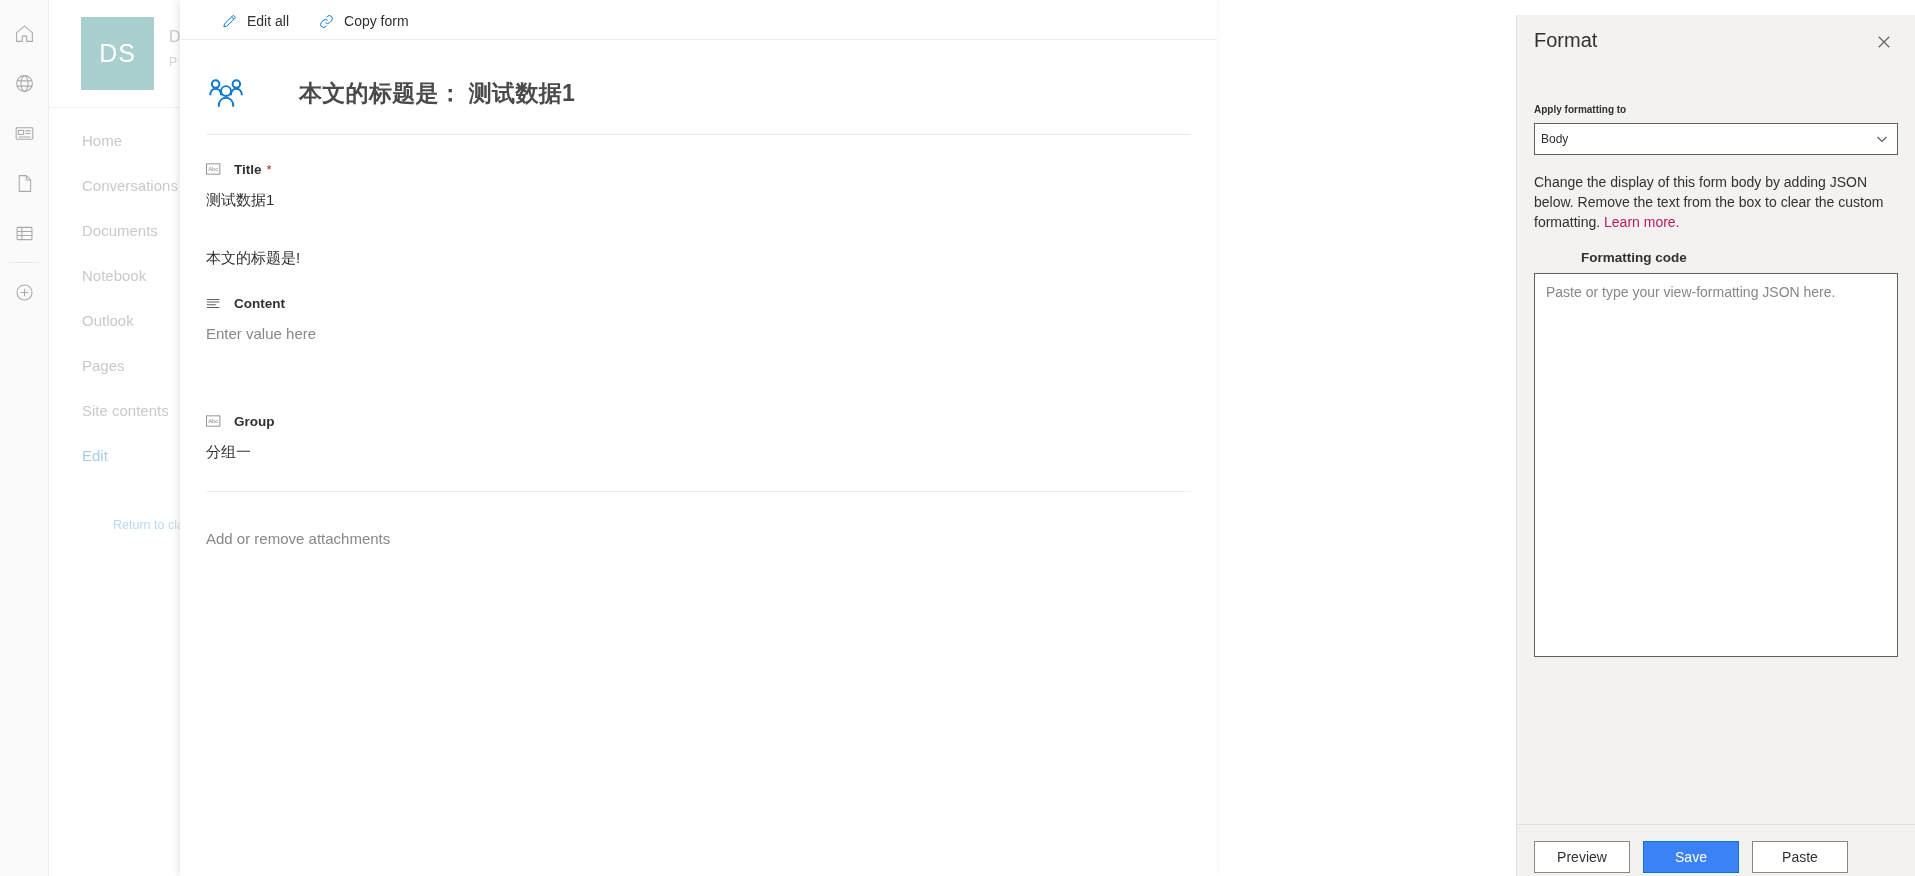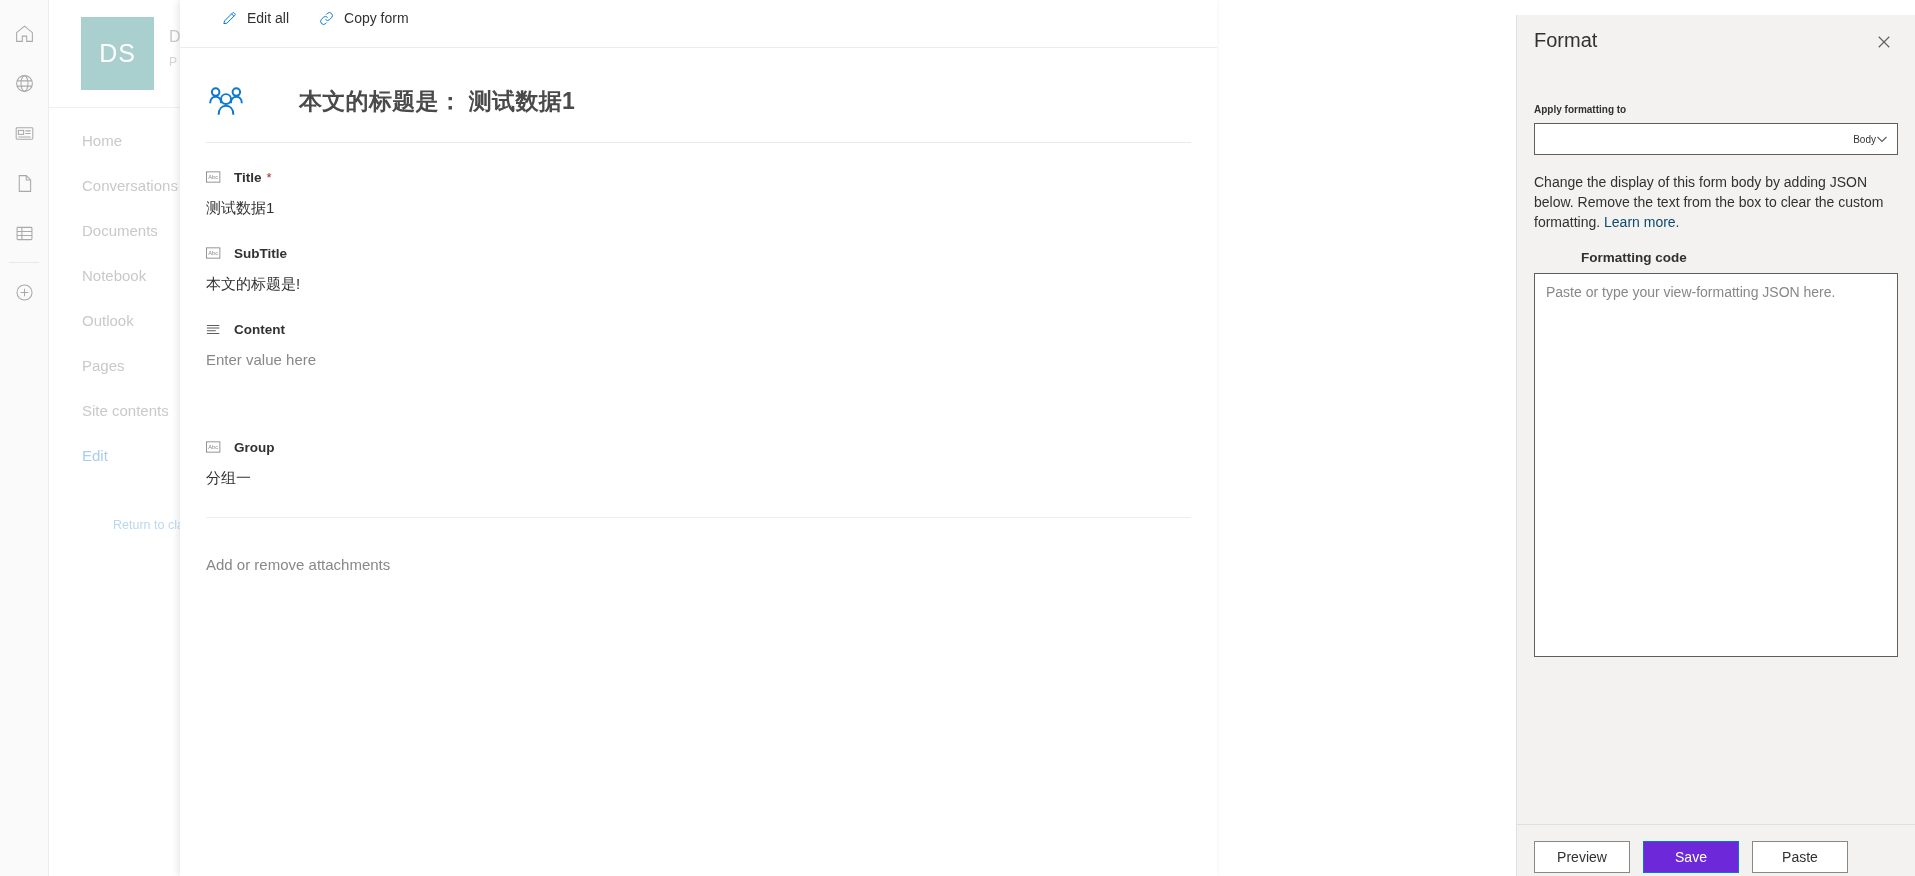--- a/index.html
+++ b/index.html
@@ -60,21 +60,21 @@
     background: linear-gradient(to right, rgba(255,255,255,0) 0%, rgba(255,255,255,0) 58%, rgba(255,255,255,0.55) 88%, rgba(255,255,255,0.85) 100%);
     pointer-events: none;
   }
 
   
   .form-panel {
     position: absolute; left: 180px; top: 0; width: 1037px; height: 876px;
     background: #ffffff; box-shadow: -2px 0 7px rgba(0,0,0,0.10);
   }
   .form-toolbar {
-    height: 48px; display: flex; align-items: flex-start; padding-left: 32px;
+    height: 40px; display: flex; align-items: flex-end; padding-left: 32px;
     border-bottom: 1px solid #ececec; background: #ffffff;
   }
   .tb-btn {
     display: flex; align-items: center; height: 36px; padding: 0 8px;
     font-size: 14px; color: #323130; cursor: pointer; margin-right: 12px;
   }
   .tb-btn .tb-ico { width: 18px; height: 18px; margin-right: 9px; color: #0078d4; display: flex; align-items: center; justify-content: center; }
   .tb-btn .tb-ico svg { width: 17px; height: 17px; }
 
   .form-body { padding: 0 26px 0 26px; }
@@ -114,43 +114,43 @@
   .fp-title { font-size: 20px; color: #323130; }
   .fp-close {
     width: 30px; height: 30px; display: flex; align-items: center; justify-content: center;
     color: #605e5c; cursor: pointer; margin-top: -2px;
   }
   .fp-close svg { width: 14px; height: 14px; }
   .fp-content { padding: 0 17px; flex: 1; overflow: hidden; }
   .fp-label { font-size: 10px; font-weight: bold; color: #323130; margin-top: 47px; }
   .fp-select {
     margin-top: 8px; height: 32px; background: #ffffff; border: 1px solid #605e5c;
-    display: flex; align-items: center; justify-content: flex-end;
-    padding: 0 9px 0 23px; font-size: 10px; color: #323130; cursor: pointer;
+    display: flex; align-items: center; justify-content: space-between;
+    padding: 0 9px 0 6px; font-size: 12px; color: #323130; cursor: pointer;
   }
   .fp-select .chev { color: #605e5c; display: flex; align-items: center; }
   .fp-select .chev svg { width: 12px; height: 12px; }
   .fp-desc { margin-top: 18px; font-size: 14px; line-height: 1.42; color: #323130; }
-  .fp-link { color: #0c4a6e; text-decoration: none; cursor: pointer; }
+  .fp-link { color: #be185d; text-decoration: none; cursor: pointer; }
   .fp-code-label { font-size: 13.5px; font-weight: bold; color: #323130; margin-top: 17px; margin-left: 47px; }
   .fp-textarea {
     margin-top: 8px; height: 384px; background: #ffffff; border: 1px solid #605e5c;
     padding: 10px 11px; font-size: 14px; color: #8a8886; cursor: text;
     font-family: "Liberation Sans", "DejaVu Sans", sans-serif;
   }
   .fp-footer {
     border-top: 1px solid #e1dfdd; padding: 16px 17px 18px 17px;
     display: flex; gap: 13px;
   }
   .fp-btn {
     height: 32px; min-width: 96px; padding: 0 16px; font-size: 14px;
     display: flex; align-items: center; justify-content: center; cursor: pointer;
     background: #ffffff; border: 1px solid #8a8886; color: #323130;
   }
-  .fp-btn.primary { background: #6d28d9; border-color: #0078d4; color: #ffffff; }
+  .fp-btn.primary { background: #3b82f6; border-color: #0078d4; color: #ffffff; }
 </style>
 </head>
 <body>
 
 <div id="root">
 
   <div class="bg-layer">
 
     <div class="app-rail">
       <div class="rail-icon">
@@ -263,29 +263,20 @@
               <text x="8" y="9.6" font-size="6.4" fill="#8a8886" stroke="none" text-anchor="middle" font-family="Liberation Sans, sans-serif">Abc</text>
             </svg>
           </span>
           <span class="field-label">Title</span>
           <span class="req-star">*</span>
         </div>
         <div class="field-value">测试数据1</div>
       </div>
 
       <div class="field-block">
-        <div class="field-label-row">
-          <span class="field-ico">
-            <svg viewBox="0 0 18 14" fill="none" stroke="#8a8886" stroke-width="1">
-              <rect x="0.6" y="1.2" width="15" height="11.6"></rect>
-              <text x="8" y="9.6" font-size="6.4" fill="#8a8886" stroke="none" text-anchor="middle" font-family="Liberation Sans, sans-serif">Abc</text>
-            </svg>
-          </span>
-          <span class="field-label">SubTitle</span>
-        </div>
         <div class="field-value">本文的标题是!</div>
       </div>
 
       <div class="field-block content-block">
         <div class="field-label-row">
           <span class="field-ico">
             <svg viewBox="0 0 18 14" fill="none" stroke="#605e5c" stroke-width="1.15">
               <path d="M1 3 H15 M1 6 H15 M1 9 H11 M1 12 H15"></path>
             </svg>
           </span>

